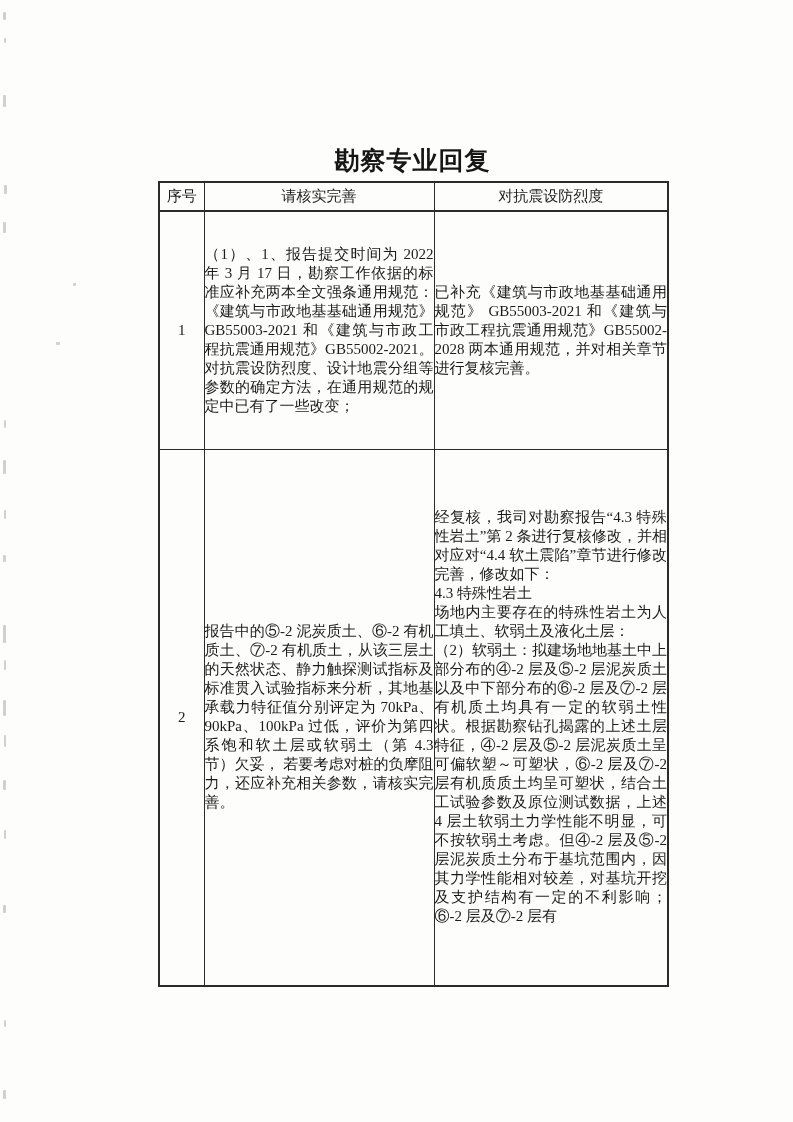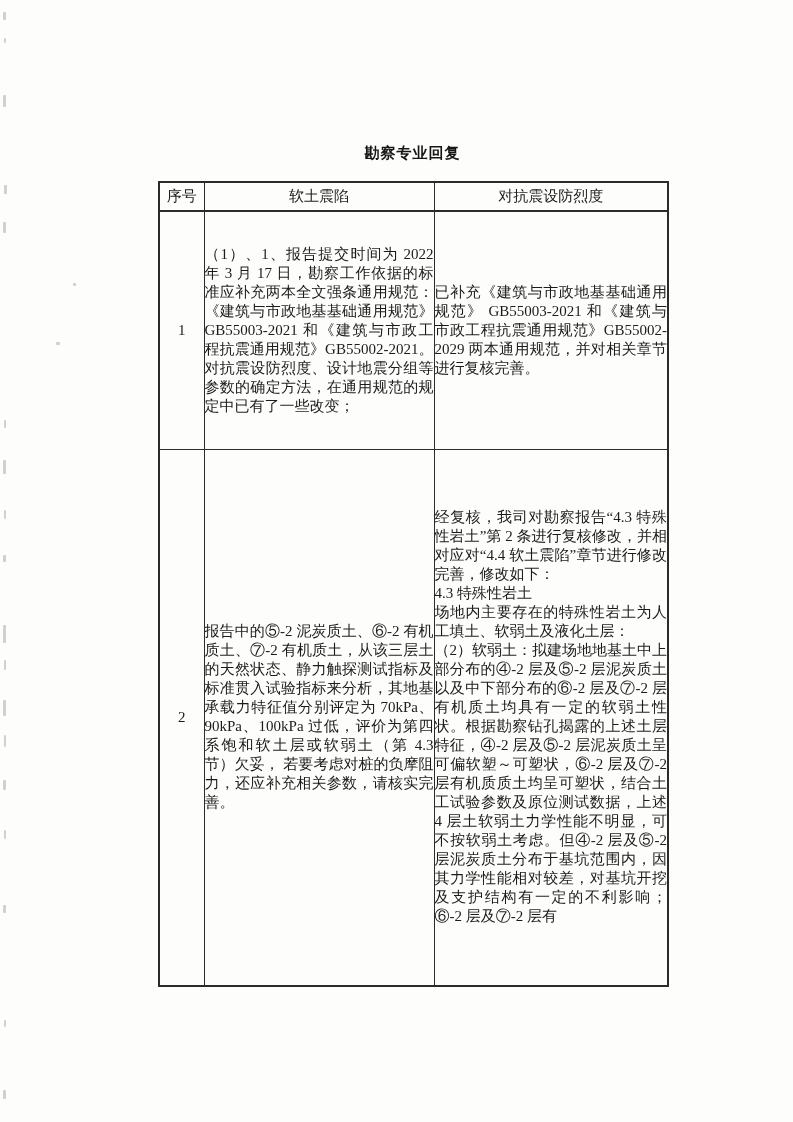--- a/index.html
+++ b/index.html
@@ -16,21 +16,21 @@
     overflow: hidden;
     font-family: "Liberation Serif", "DejaVu Serif", serif;
     color: #1b1b1b;
   }
   .doc-title {
     position: absolute;
     left: 158px;
     top: 144px;
     width: 509px;
     text-align: center;
-    font-size: 15px;
+    font-size: 25px;
     font-weight: bold;
     letter-spacing: 1px;
     color: #161616;
   }
   table.review-table {
     position: absolute;
     left: 158px;
     top: 181px;
     width: 509px;
     border-collapse: collapse;
@@ -91,29 +91,29 @@
 
   <table class="review-table">
     <colgroup>
       <col class="c-no">
       <col class="c-comment">
       <col class="c-reply">
     </colgroup>
     <thead>
       <tr>
         <th>序号</th>
-        <th>软土震陷</th>
+        <th>请核实完善</th>
         <th>对抗震设防烈度</th>
       </tr>
     </thead>
     <tbody>
       <tr class="body-row row-1">
         <td class="no-cell">1</td>
         <td class="text-cell">（1）、1、报告提交时间为 2022 年 3 月 17 日，勘察工作依据的标准应补充两本全文强条通用规范：《建筑与市政地基基础通用规范》GB55003-2021 和《建筑与市政工程抗震通用规范》GB55002-2021。对抗震设防烈度、设计地震分组等参数的确定方法，在通用规范的规定中已有了一些改变；</td>
-        <td class="text-cell">已补充《建筑与市政地基基础通用规范》 GB55003-2021 和《建筑与市政工程抗震通用规范》GB55002-2029 两本通用规范，并对相关章节进行复核完善。</td>
+        <td class="text-cell">已补充《建筑与市政地基基础通用规范》 GB55003-2021 和《建筑与市政工程抗震通用规范》GB55002-2028 两本通用规范，并对相关章节进行复核完善。</td>
       </tr>
       <tr class="body-row row-2">
         <td class="no-cell">2</td>
         <td class="text-cell">报告中的⑤-2 泥炭质土、⑥-2 有机质土、⑦-2 有机质土，从该三层土的天然状态、静力触探测试指标及标准贯入试验指标来分析，其地基承载力特征值分别评定为 70kPa、90kPa、100kPa 过低，评价为第四系饱和软土层或软弱土（第 4.3 节）欠妥， 若要考虑对桩的负摩阻力，还应补充相关参数，请核实完善。</td>
         <td class="text-cell">经复核，我司对勘察报告“4.3 特殊性岩土”第 2 条进行复核修改，并相对应对“4.4 软土震陷”章节进行修改完善，修改如下：
 4.3 特殊性岩土
 场地内主要存在的特殊性岩土为人工填土、软弱土及液化土层：
 （2）软弱土：拟建场地地基土中上部分布的④-2 层及⑤-2 层泥炭质土以及中下部分布的⑥-2 层及⑦-2 层有机质土均具有一定的软弱土性状。根据勘察钻孔揭露的上述土层特征，④-2 层及⑤-2 层泥炭质土呈可偏软塑～可塑状，⑥-2 层及⑦-2 层有机质质土均呈可塑状，结合土工试验参数及原位测试数据，上述 4 层土软弱土力学性能不明显，可不按软弱土考虑。但④-2 层及⑤-2 层泥炭质土分布于基坑范围内，因其力学性能相对较差，对基坑开挖及支护结构有一定的不利影响；⑥-2 层及⑦-2 层有</td>
       </tr>
     </tbody>

